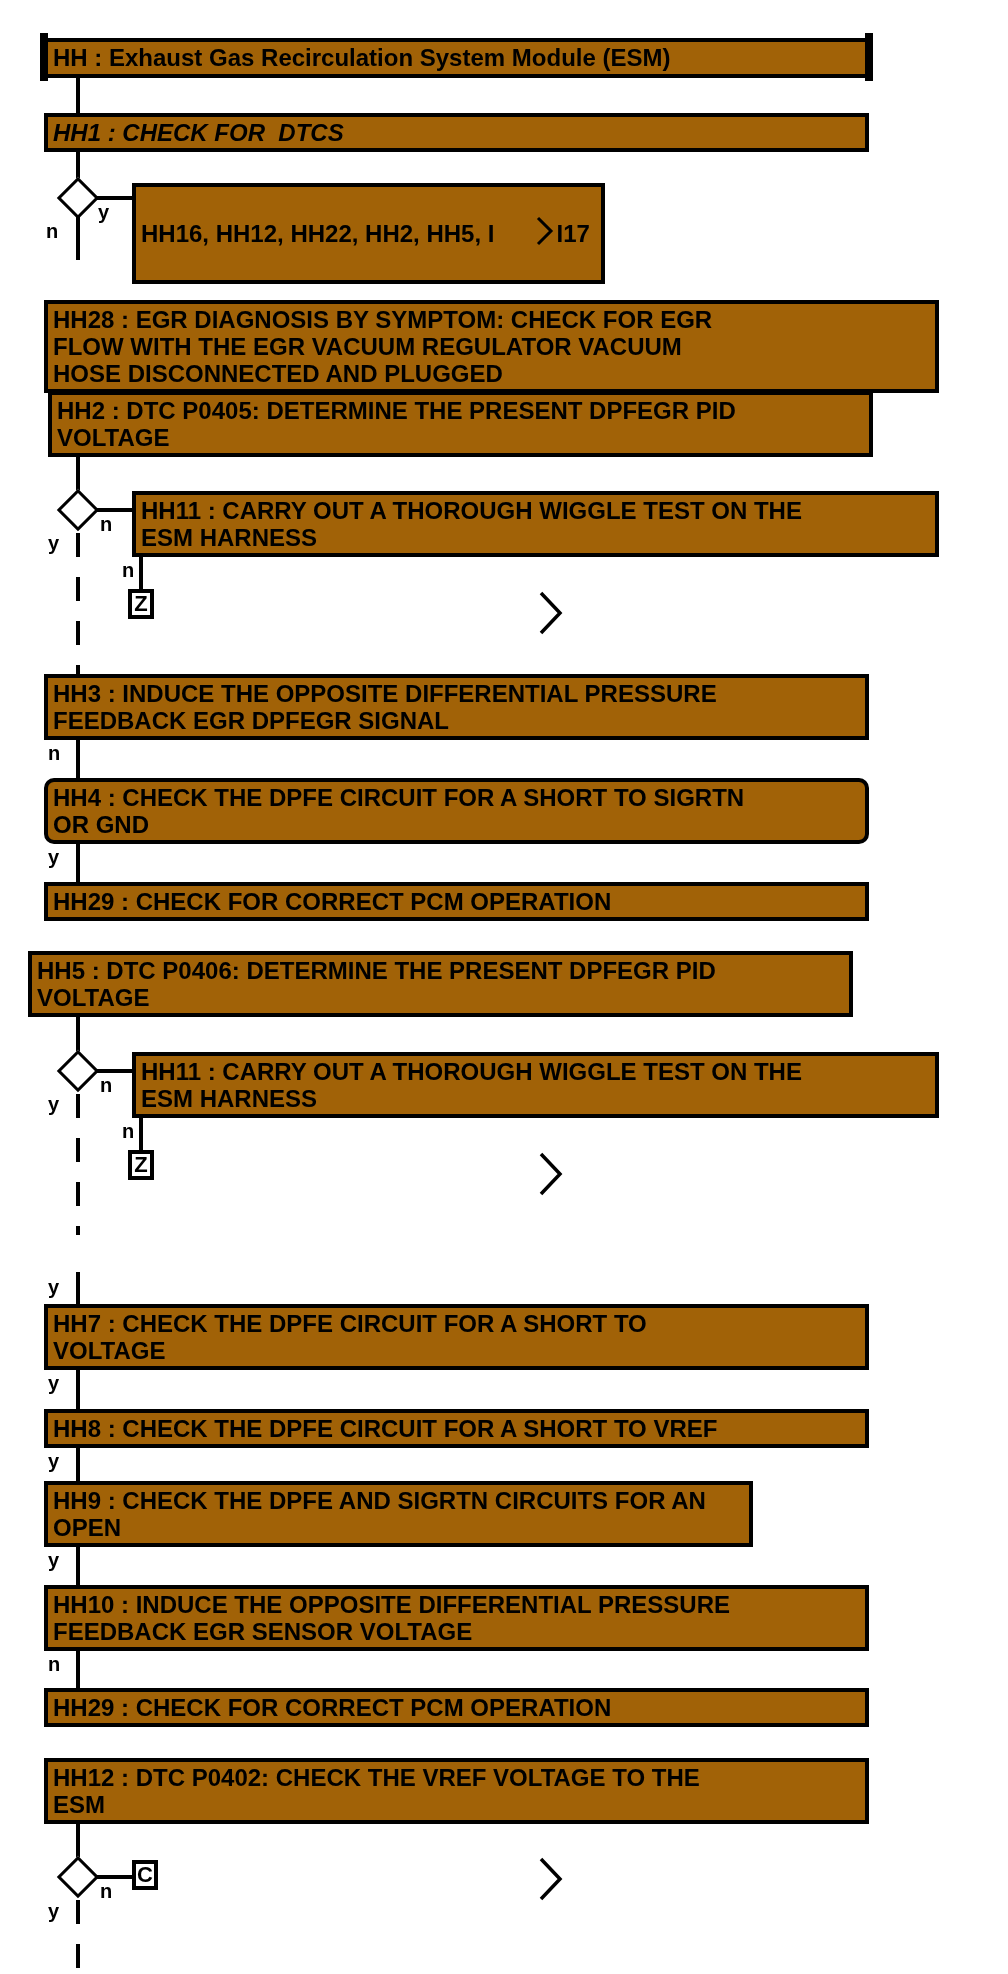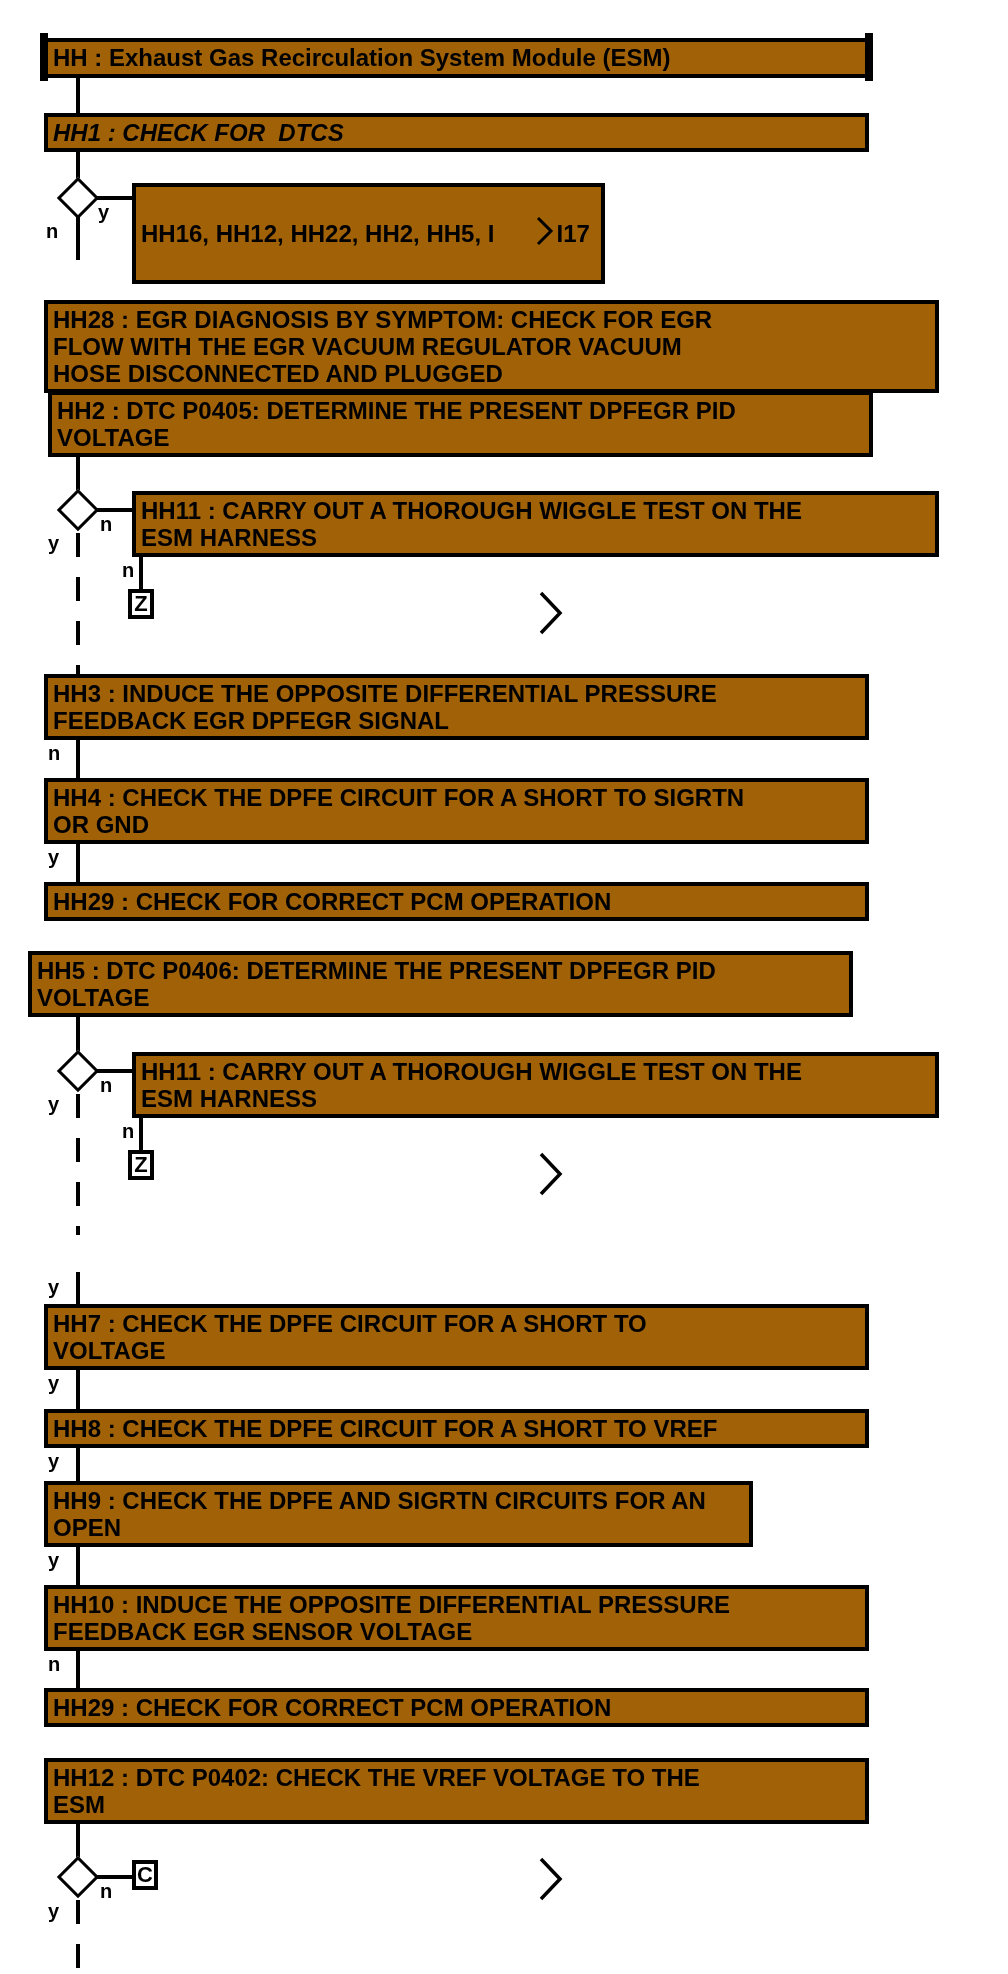--- a/index.html
+++ b/index.html
@@ -97,21 +97,21 @@
       </svg>
   </div>
 
   <div class="vd" style="left:76px; top:533px; height:141px;"></div>
 
   <div class="node" style="left:44px; top:674px; width:825px;">HH3 : INDUCE THE OPPOSITE DIFFERENTIAL PRESSURE
 FEEDBACK EGR DPFEGR SIGNAL</div>
   <div class="lbl" style="left:48px; top:743px;">n</div>
   <div class="v" style="left:76px; top:738px; height:42px;"></div>
 
-  <div class="node" style="left:44px; top:778px; width:825px;">HH4 : CHECK THE DPFE CIRCUIT FOR A SHORT TO SIGRTN
+  <div class="node" style="left:44px; top:778px; width:825px;border-radius:10px;">HH4 : CHECK THE DPFE CIRCUIT FOR A SHORT TO SIGRTN
 OR GND</div>
   <div class="lbl" style="left:48px; top:847px;">y</div>
   <div class="v" style="left:76px; top:842px; height:42px;"></div>
 
   <div class="node" style="left:44px; top:882px; width:825px;">HH29 : CHECK FOR CORRECT PCM OPERATION</div>
 
   <div class="node" style="left:28px; top:951px; width:825px;">HH5 : DTC P0406: DETERMINE THE PRESENT DPFEGR PID
 VOLTAGE</div>
   <div class="v" style="left:76px; top:1015px; height:37px;"></div>
 

